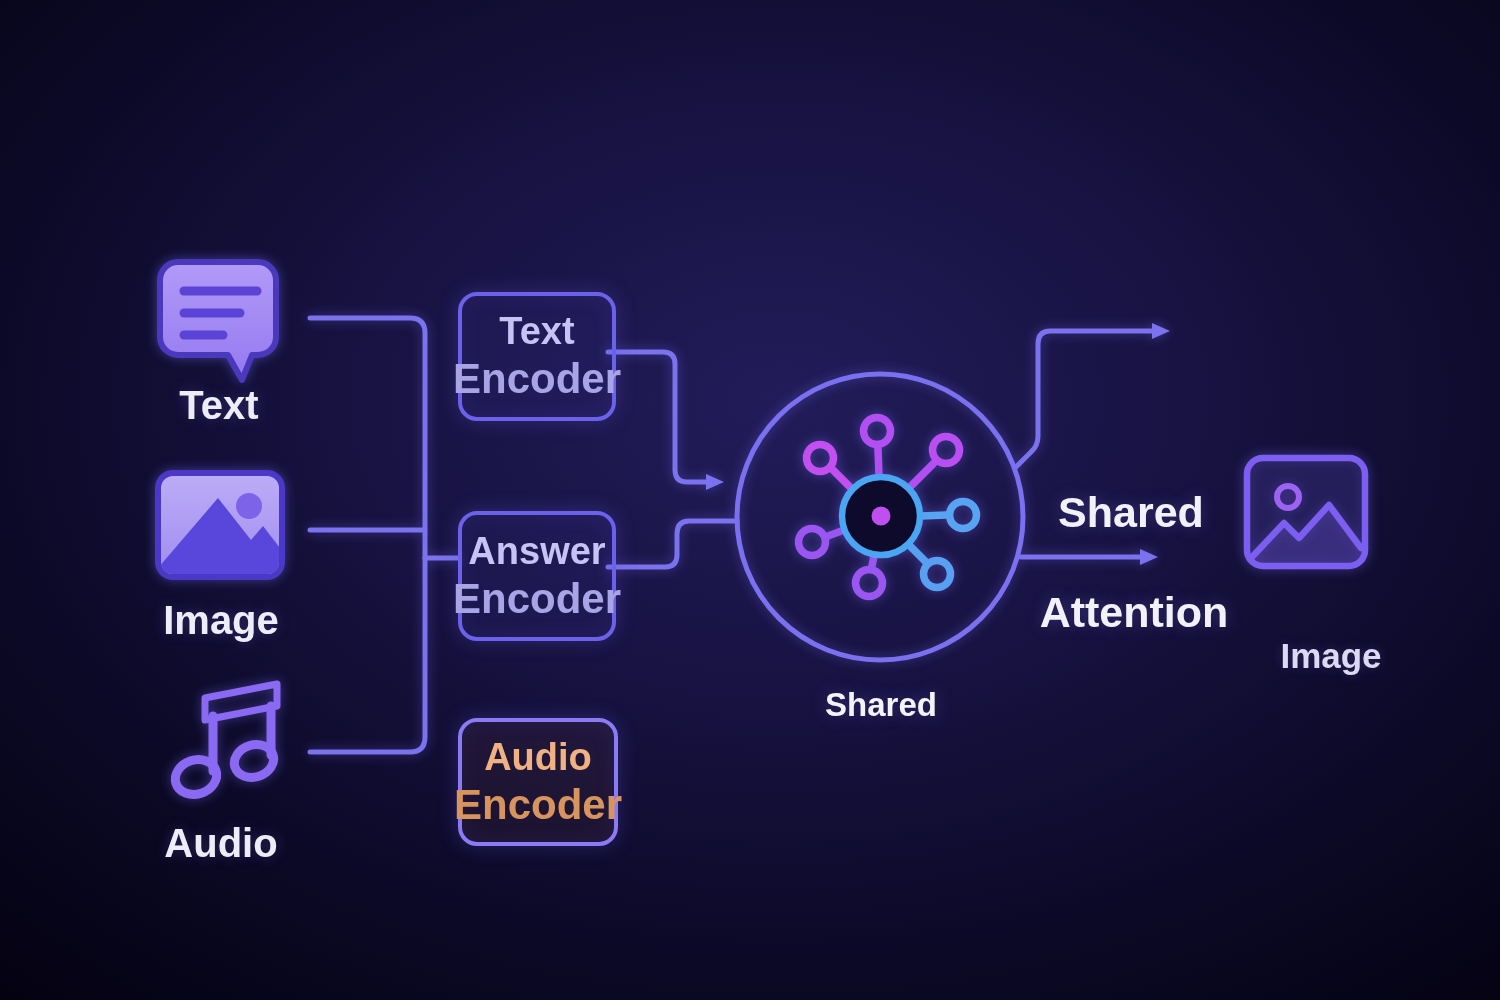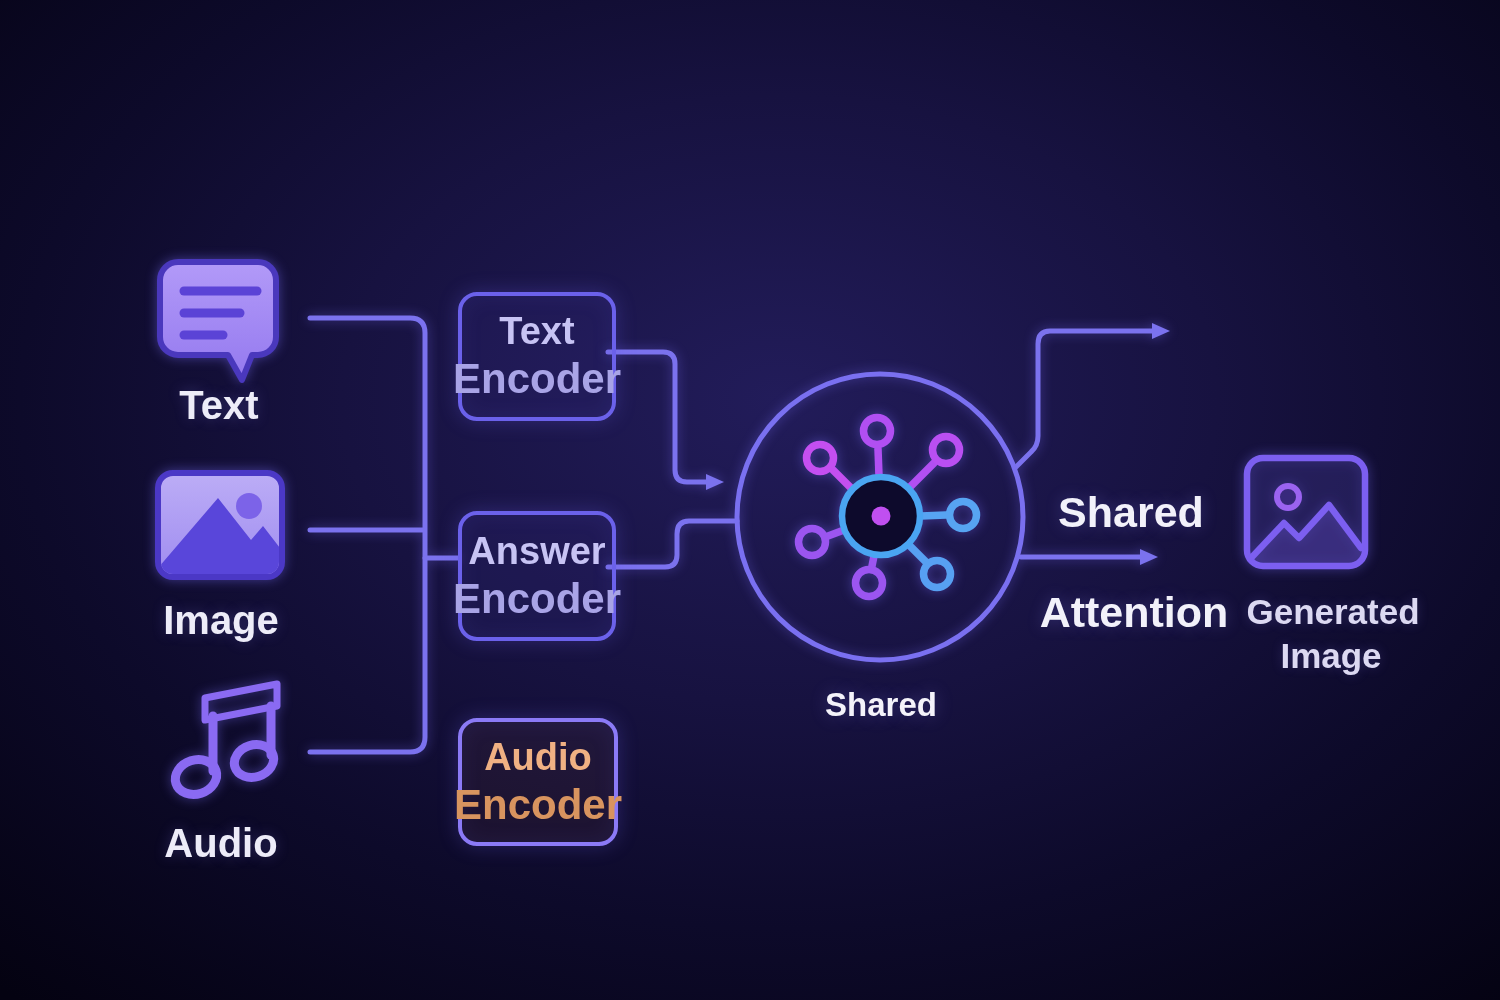--- a/index.html
+++ b/index.html
@@ -171,16 +171,15 @@
   </div>
   <div class="enc-box enc-audio" style="left:458px;top:718px;width:152px;height:120px">
     <div class="enc-l1">Audio</div>
     <div class="enc-l2">Encoder</div>
   </div>
 
   <div class="center-label" style="left:881px;top:686px">Shared</div>
 
   <div class="big-white" style="left:1131px;top:488px">Shared</div>
   <div class="big-white" style="left:1134px;top:588px">Attention</div>
-  <div class="gen-caption" style="left:1333px;top:592px">Generated</div>
   <div class="gen-caption" style="left:1331px;top:636px">Image</div>
 
 </div>
 
 </body></html>

